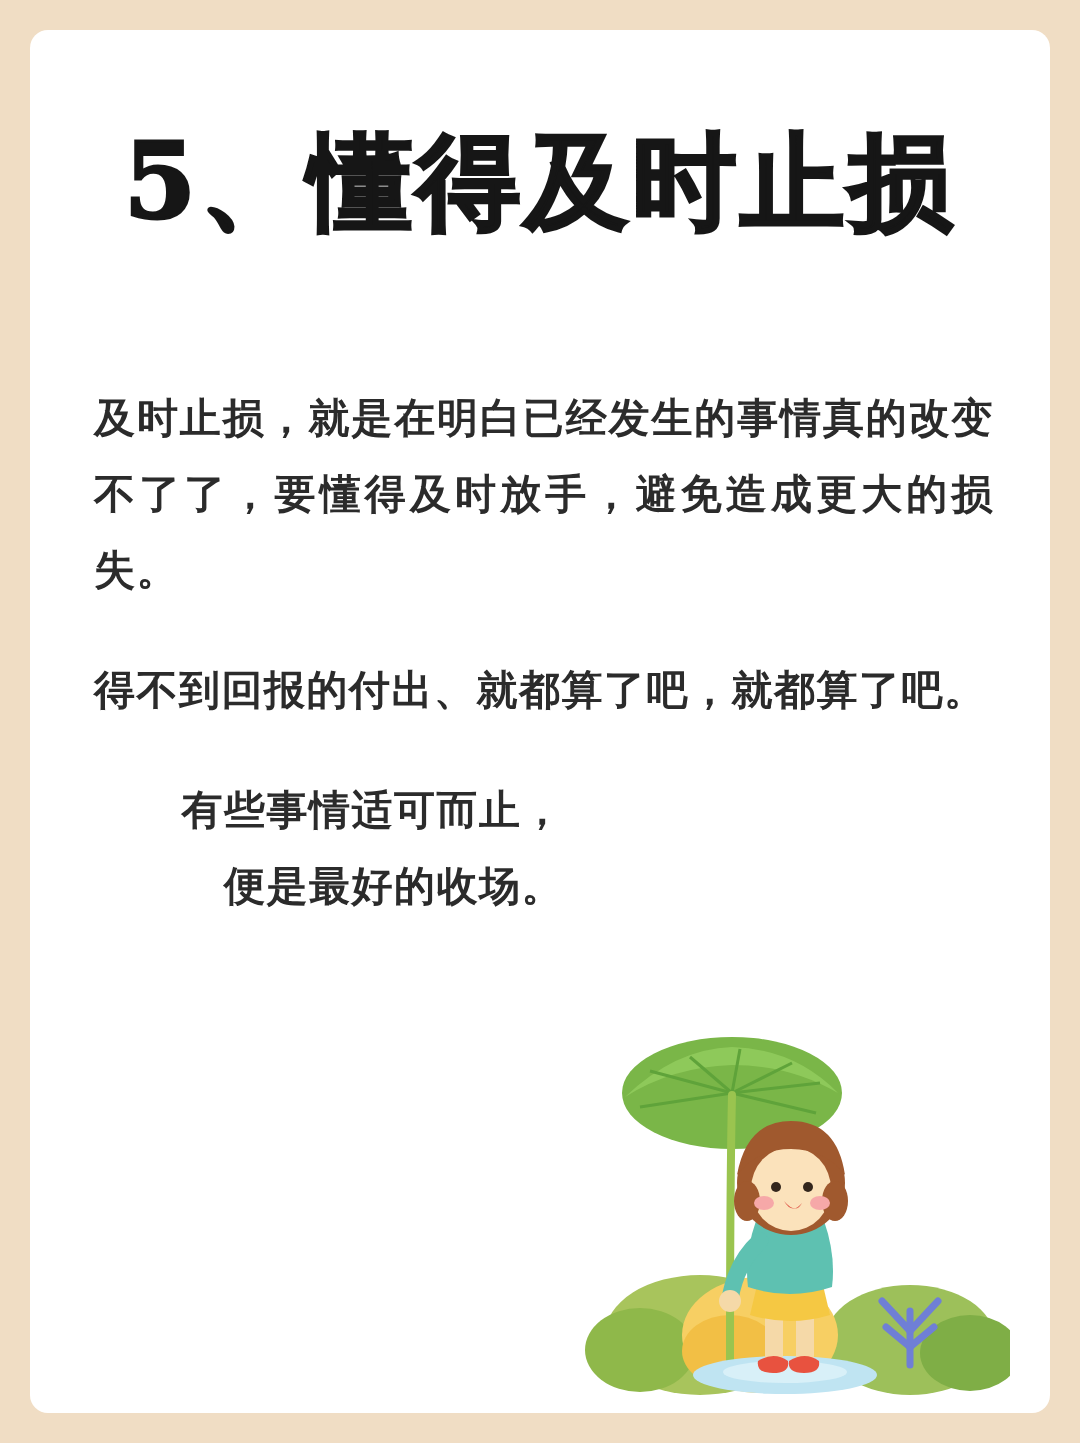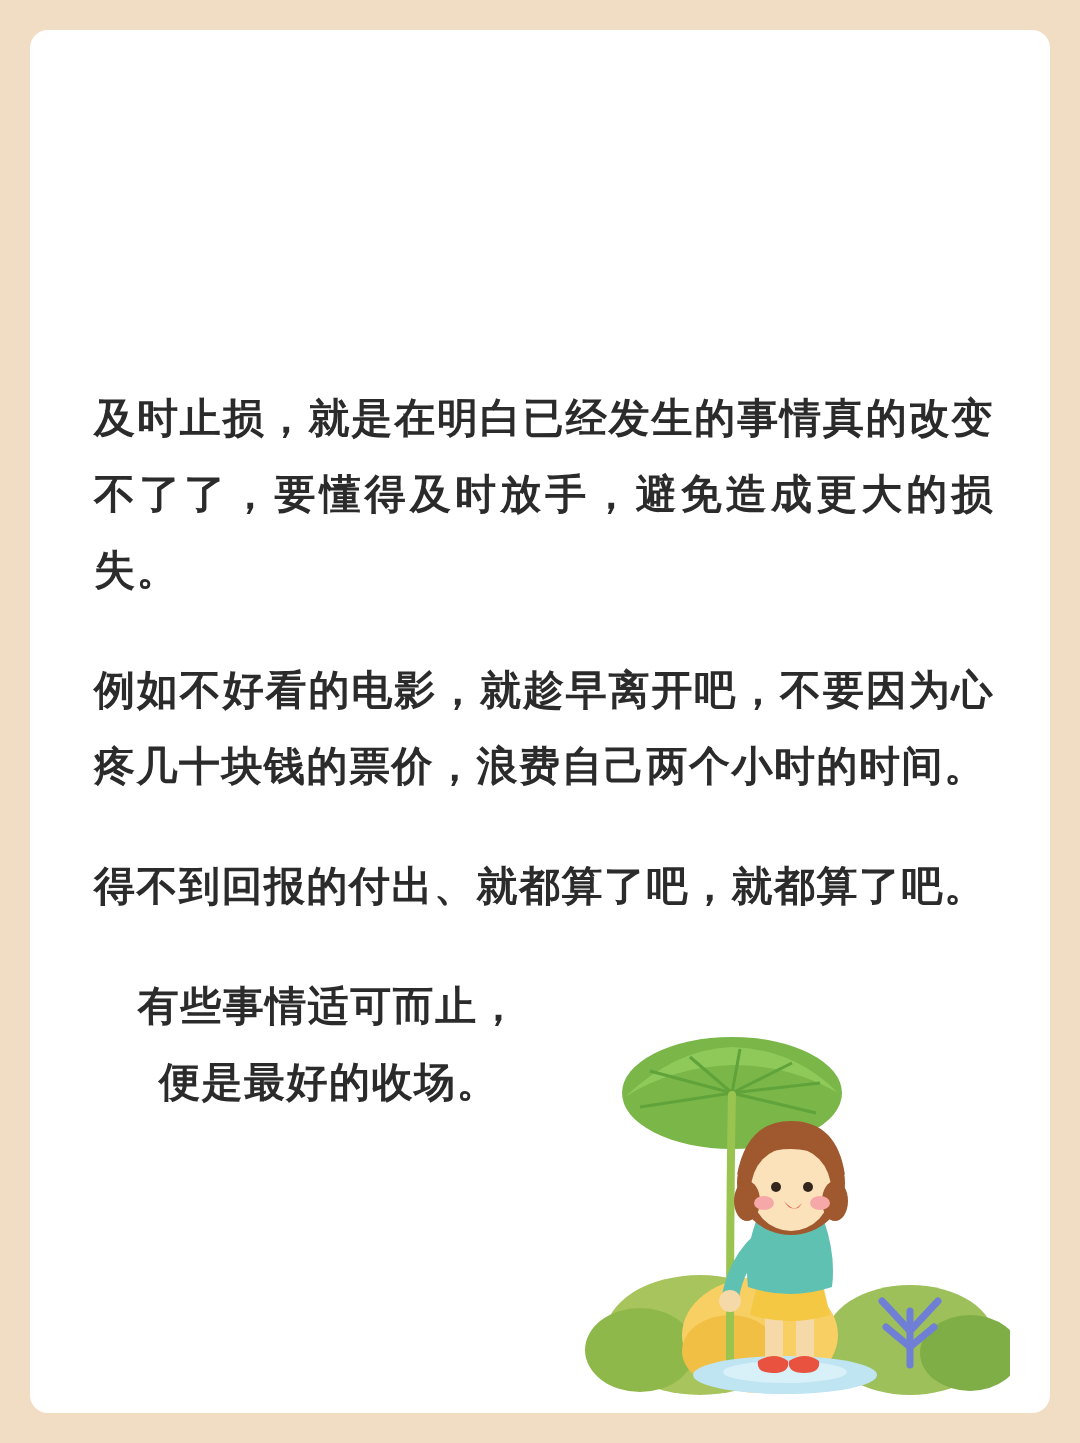--- a/index.html
+++ b/index.html
@@ -51,39 +51,39 @@
     font-size: 41px;
     line-height: 76px;
     letter-spacing: 1.5px;
     color: #2b2b2b;
     margin: 0 0 44px 0;
     text-align: justify;
   }
   .para.last {
     margin-bottom: 0;
     width: 470px;
-    text-align: center;
+    text-align: right;
   }
   .illus {
     position: absolute;
     right: 40px;
     bottom: 18px;
     width: 430px;
     height: 360px;
   }
 </style>
 </head>
 <body>
 
 <div class="card">
 
+  <div class="title">5、懂得及时止损</div>
 
   <div class="body-text">
     <p class="para">及时止损，就是在明白已经发生的事情真的改变不了了，要懂得及时放手，避免造成更大的损失。</p>
-    <p class="para">例如不好看的电影，就趁早离开吧，不要因为心疼几十块钱的票价，浪费自己两个小时的时间。</p>
     <p class="para">得不到回报的付出、就都算了吧，就都算了吧。</p>
     <p class="para last">有些事情适可而止，<br>便是最好的收场。</p>
   </div>
 
   <div class="illus">
     <svg viewBox="0 0 430 360" width="430" height="360" xmlns="http://www.w3.org/2000/svg">
 
       <ellipse cx="120" cy="300" rx="95" ry="60" fill="#a8c45c"></ellipse>
       <ellipse cx="60" cy="315" rx="55" ry="42" fill="#8fb84a"></ellipse>
       <ellipse cx="330" cy="305" rx="85" ry="55" fill="#9dc05a"></ellipse>

